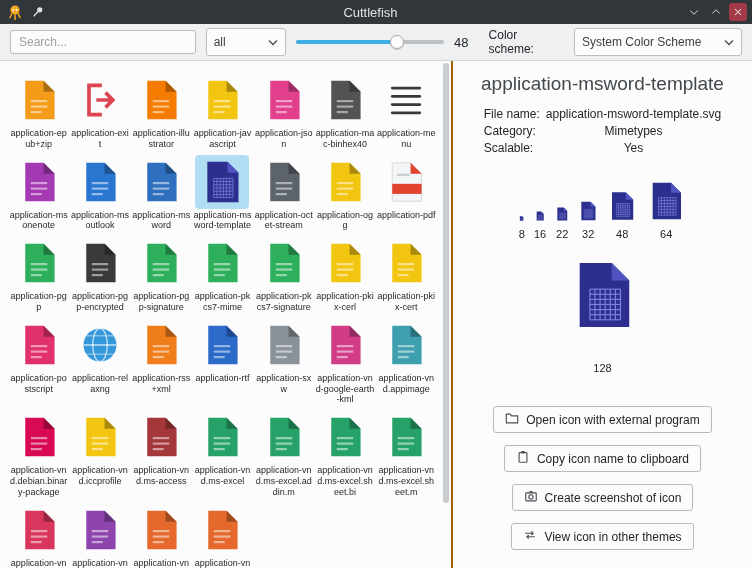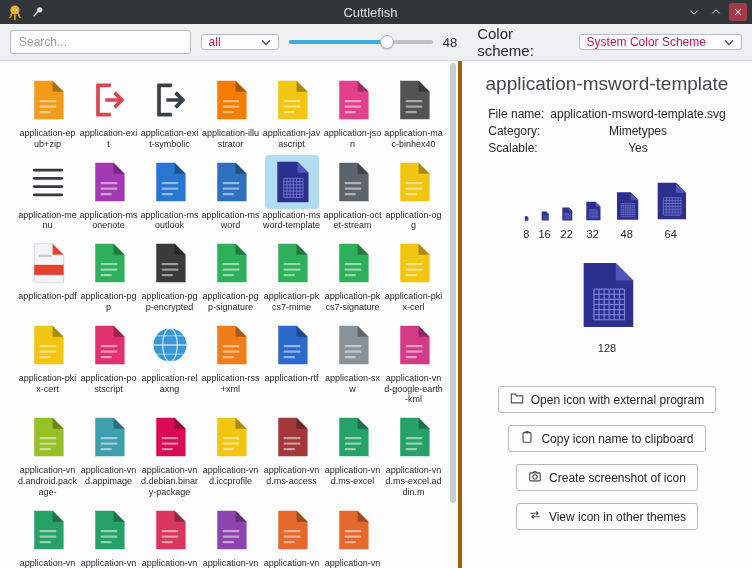--- a/index.html
+++ b/index.html
@@ -13,52 +13,52 @@
   .titlebar-left { display:flex; align-items:center; gap:5px; padding-left:6px; z-index:2; }
   .titlebar-title { position:absolute; left:0; right:11px; text-align:center; color:#dfe1e2; font-size:13px; }
   .titlebar-buttons { margin-left:auto; display:flex; align-items:center; gap:4px; padding-right:5px; z-index:2; }
   .tb-btn { width:18px; height:18px; display:flex; align-items:center; justify-content:center; border-radius:3px; cursor:default; }
   .tb-btn.close { background:#a23b47; }
 
   
   .toolbar { height:37px; background:#eff0f1; border-bottom:1px solid #d4d6d7; display:flex; align-items:center; gap:10px; padding:0 10px; flex:0 0 auto; }
   .search-input { width:190px; height:24px; background:#fcfcfc; border:1px solid #b9bdc0; border-radius:3px; padding:0 8px; font-size:12px; font-family:inherit; color:#737373; outline:none; }
   .search-input::placeholder { color:#9da0a3; }
-  .combo { height:16px; background:#fcfcfc; border:1px solid #b9bdc0; border-radius:3px; display:flex; align-items:center; justify-content:space-between; gap:8px; padding:0 7px; font-size:12px; color:#be185d; }
+  .combo { height:28px; background:#fcfcfc; border:1px solid #b9bdc0; border-radius:3px; display:flex; align-items:center; justify-content:space-between; gap:8px; padding:0 7px; font-size:12px; color:#404040; }
   .combo.filter { width:82px; }
   .combo.scheme { width:172px; }
   .slider { width:152px; height:24px; position:relative; }
   .slider .track { position:absolute; top:10px; left:0; right:0; height:4px; border-radius:2px; background:#bdc1c3; }
   .slider .fill { position:absolute; top:10px; left:0; width:68%; height:4px; border-radius:2px; background:#3daee2; }
   .slider .handle { position:absolute; top:5px; left:calc(68% - 7px); width:14px; height:14px; border-radius:50%; background:#fcfcfc; border:1px solid #a8acae; box-shadow:0 1px 1px rgba(0,0,0,0.15); }
   .slider-value { font-size:13px; }
   .toolbar .spacer { flex:1; }
-  .cs-label { font-size:15px; }
+  .cs-label { font-size:12px; }
 
   
   .main { flex:1; display:flex; background:#fcfcfc; overflow:hidden; }
-  .left-pane { width:453px; flex:0 0 auto; border-right:4px solid #a16207; position:relative; overflow:hidden;margin-left:9px; }
+  .left-pane { width:453px; flex:0 0 auto; border-right:2px solid #a16207; position:relative; overflow:hidden; }
   .icon-grid { display:grid; grid-template-columns:repeat(7, 1fr); row-gap:5px; padding:12px 14px 0 8px; }
   .cell { display:flex; flex-direction:column; align-items:center; }
   .iconwrap { width:54px; height:54px; display:flex; align-items:center; justify-content:center; border-radius:4px; }
   .cell.selected .iconwrap { background:#b0ddf1; }
   .glabel { font-size:9px; line-height:1.2; text-align:center; color:#26292c; word-break:break-all; width:60px; margin-top:1px; }
   .scroll-thumb { position:absolute; right:2px; top:2px; width:6px; height:440px; background:#c9cdcf; border-radius:3px; }
 
   
   .right-pane { flex:1; display:flex; flex-direction:column; align-items:center; padding-top:12px; overflow:hidden; }
   .detail-title { font-size:19px; color:#43484d; text-align:center; }
   .fields { display:grid; grid-template-columns:auto auto; column-gap:6px; row-gap:3px; margin-top:12px; font-size:12px; }
   .flabel { }
   .fvalue { text-align:center; }
   .sizes-row { display:flex; align-items:flex-end; gap:9px; margin-top:26px; }
   .size-item { display:flex; flex-direction:column; align-items:center; gap:3px; }
   .size-item .num { font-size:11px; }
   .large-preview { display:flex; flex-direction:column; align-items:center; gap:8px; margin-top:20px; }
-  .large-preview .num { font-size:11px; }
+  .large-preview .num { font-size:11px;margin-top:20px; }
   .actions { display:flex; flex-direction:column; align-items:center; gap:12px; margin-top:32px; }
   .action-btn { display:flex; align-items:center; gap:7px; padding:4px 11px; background:#fcfcfc; border:1px solid #b6babd; border-radius:3px; font-size:12px; font-family:inherit; color:#232629; cursor:default; }
 </style>
 </head>
 <body>
 
 <div class="window">
 
   <div class="titlebar">
     <div class="titlebar-left">
@@ -145,29 +145,20 @@
               <svg width="44" height="44" viewBox="0 0 48 48">
     <path d="M26 8H12v32h14" fill="none" stroke="#da4453" stroke-width="4"></path>
     <path d="M20 24h16M30 16l8 8-8 8" fill="none" stroke="#da4453" stroke-width="4"></path>
               </svg>
             </div>
             <div class="glabel">application-exit</div>
           </div>
           <div class="cell">
             <div class="iconwrap">
               <svg width="44" height="44" viewBox="0 0 48 48">
-    <path d="M26 8H12v32h14" fill="none" stroke="#3b4045" stroke-width="4"></path>
-    <path d="M20 24h16M30 16l8 8-8 8" fill="none" stroke="#3b4045" stroke-width="4"></path>
-              </svg>
-            </div>
-            <div class="glabel">application-exit-symbolic</div>
-          </div>
-          <div class="cell">
-            <div class="iconwrap">
-              <svg width="44" height="44" viewBox="0 0 48 48">
     <path d="M9 3h20l12 12v30H9z" fill="#f57c00"></path>
     <path d="M29 3l12 12H29z" fill="rgb(172,87,0)"></path>
     <rect x="15" y="24" width="18" height="2.4" fill="rgba(255,255,255,0.5)"></rect>
     <rect x="15" y="30" width="18" height="2.4" fill="rgba(255,255,255,0.5)"></rect>
     <rect x="15" y="36" width="12" height="2.4" fill="rgba(255,255,255,0.5)"></rect>
               </svg>
             </div>
             <div class="glabel">application-illustrator</div>
           </div>
           <div class="cell">
@@ -461,32 +452,20 @@
             <div class="iconwrap">
               <svg width="44" height="44" viewBox="0 0 48 48">
     <path d="M9 3h20l12 12v30H9z" fill="#d23c87"></path>
     <path d="M29 3l12 12H29z" fill="rgb(147,42,95)"></path>
     <rect x="15" y="24" width="18" height="2.4" fill="rgba(255,255,255,0.5)"></rect>
     <rect x="15" y="30" width="18" height="2.4" fill="rgba(255,255,255,0.5)"></rect>
     <rect x="15" y="36" width="12" height="2.4" fill="rgba(255,255,255,0.5)"></rect>
               </svg>
             </div>
             <div class="glabel">application-vnd-google-earth-kml</div>
-          </div>
-          <div class="cell">
-            <div class="iconwrap">
-              <svg width="44" height="44" viewBox="0 0 48 48">
-    <path d="M9 3h20l12 12v30H9z" fill="#97c024"></path>
-    <path d="M29 3l12 12H29z" fill="rgb(106,134,25)"></path>
-    <rect x="15" y="24" width="18" height="2.4" fill="rgba(255,255,255,0.5)"></rect>
-    <rect x="15" y="30" width="18" height="2.4" fill="rgba(255,255,255,0.5)"></rect>
-    <rect x="15" y="36" width="12" height="2.4" fill="rgba(255,255,255,0.5)"></rect>
-              </svg>
-            </div>
-            <div class="glabel">application-vnd.android.package-</div>
           </div>
           <div class="cell">
             <div class="iconwrap">
               <svg width="44" height="44" viewBox="0 0 48 48">
     <path d="M9 3h20l12 12v30H9z" fill="#3e9fae"></path>
     <path d="M29 3l12 12H29z" fill="rgb(43,111,122)"></path>
     <rect x="15" y="24" width="18" height="2.4" fill="rgba(255,255,255,0.5)"></rect>
     <rect x="15" y="30" width="18" height="2.4" fill="rgba(255,255,255,0.5)"></rect>
     <rect x="15" y="36" width="12" height="2.4" fill="rgba(255,255,255,0.5)"></rect>
               </svg>

